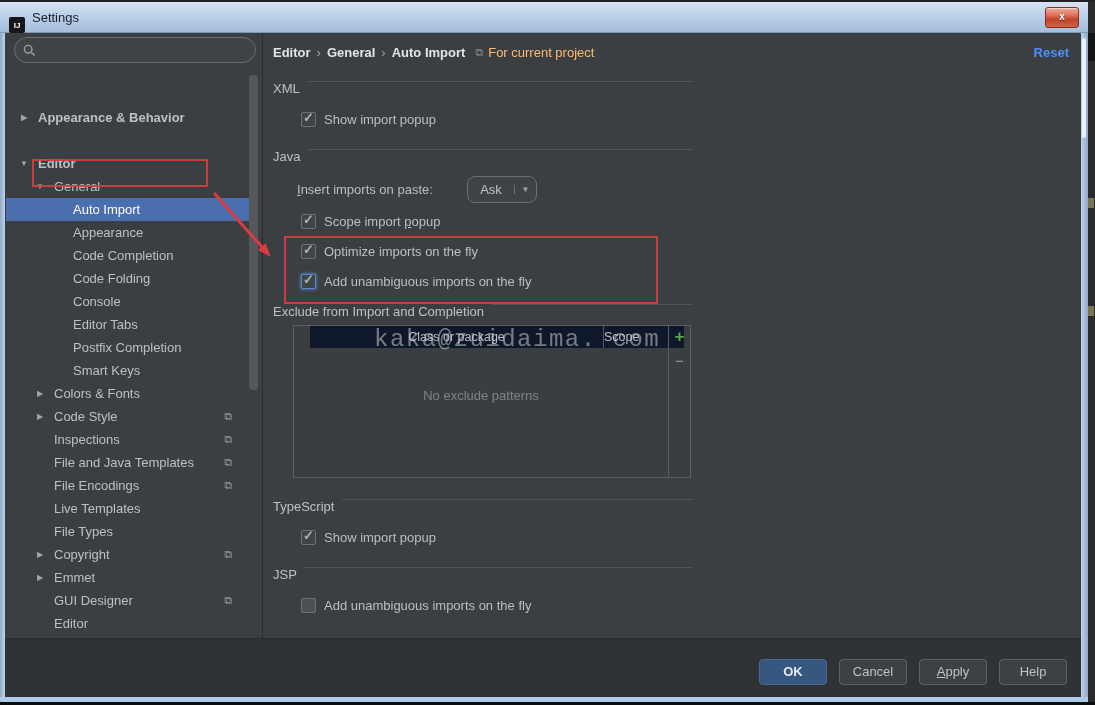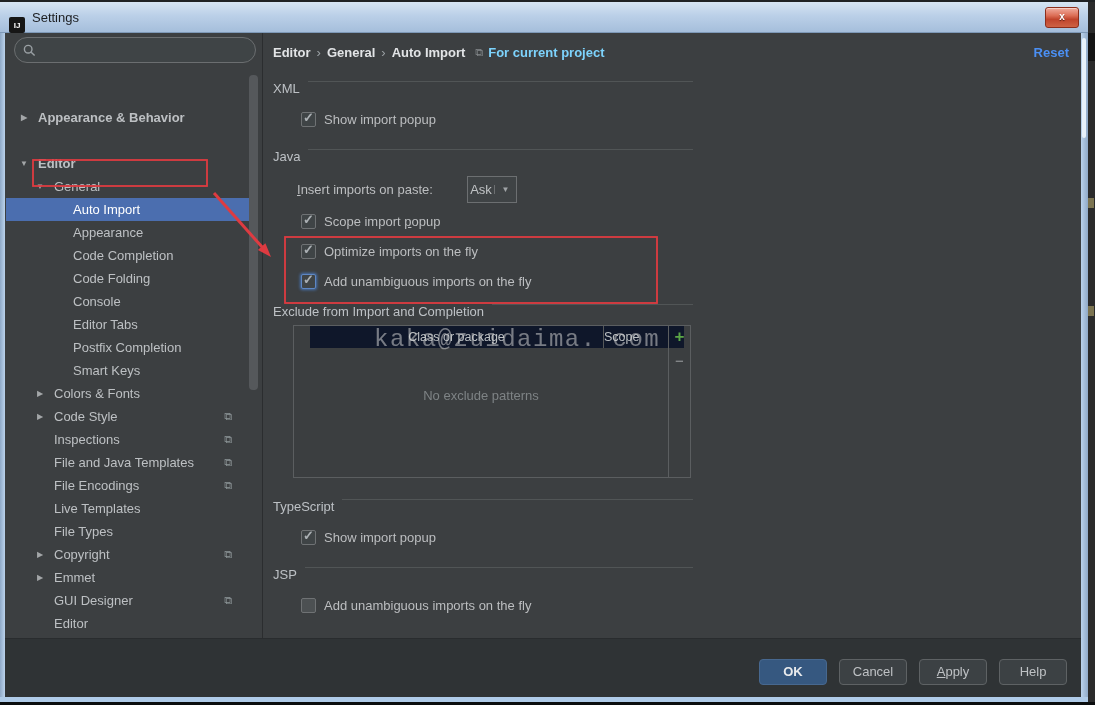--- a/index.html
+++ b/index.html
@@ -49,39 +49,39 @@
   .side-scroll { position:absolute; left:244px; top:42px; width:9px; height:315px; background:#55585B; border-radius:4px; }
   .divider { position:absolute; left:262px; top:33px; width:1px; height:605px; background:#2B2D2F; }
 
   
   .main { position:absolute; left:263px; top:33px; width:818px; height:605px; background:#3C3F41; }
   .crumbs { position:absolute; left:10px; top:8px; height:22px; display:flex; align-items:center;
     font-size:13px; font-weight:bold; color:#E2E4E6; }
   .crumbs .seg { cursor:pointer; }
   .crumbs .sep { color:#9AA0A4; font-weight:normal; margin:0 6px; }
   .crumbs .ctx-icon { color:#85898C; font-weight:normal; font-size:11px; margin:0 5px 0 10px; }
-  .crumbs .ctx { color:#7dd3fc; font-weight:bold; }
+  .crumbs .ctx { color:#fdba74; font-weight:normal; }
   .reset { position:absolute; right:12px; top:12px; color:#4B90F5; font-size:13px; font-weight:bold; cursor:pointer; }
 
   .sect { position:absolute; left:10px; width:420px; height:16px; display:flex; align-items:flex-start;
     color:#BDC1C5; font-size:13px; }
   .sect .line { flex:1; height:1px; background:#515556; margin-left:8px; }
 
   .cbrow { position:absolute; left:38px; height:20px; display:flex; align-items:center; font-size:13px; color:#BCBEC0; }
   .cb { width:15px; height:15px; border:1px solid #6F7274; background:#3F4446; border-radius:2px;
     position:relative; margin-right:8px; flex:none; cursor:pointer; }
   .cb .mark { position:absolute; left:1px; top:-3px; color:#ABB0B4; font-size:13px; font-weight:bold; }
   .cb.focus { border-color:#5E87C4; box-shadow:0 0 3px 1px rgba(74,125,196,.85); }
   .cb.off { background:#4C5052; }
   .u { text-decoration:underline; }
 
   .insert-row { position:absolute; left:34px; top:146px; height:20px; display:flex; align-items:center;
     font-size:13px; color:#BCBEC0; }
-  .combo { position:absolute; left:204px; top:143px; width:50px; height:27px; border:1px solid #6C6F71;
-    border-radius:0; display:flex; background:#3F4345; cursor:pointer;align-items:center; }
+  .combo { position:absolute; left:204px; top:143px; width:70px; height:27px; border:1px solid #6C6F71;
+    border-radius:8px; display:flex; background:#3F4345; cursor:pointer;align-items:center; }
   .combo-val { flex:1; text-align:center; line-height:25px; font-size:13px; color:#C0C3C5; }
   .combo-btn { width:22px; border-left:1px solid #6C6F71; display:flex; align-items:center;
     justify-content:center; color:#A0A4A7; font-size:8px; }
 
   .tbl { position:absolute; left:30px; top:292px; width:398px; height:153px; border:1px solid #5B5E60; background:#3B3E40; }
   .tbl-head { position:absolute; left:16px; top:0; width:374px; height:22px; background:#0f172a; display:flex; }
   .tbl-head .col1 { width:294px; border-right:1px solid #55585A; text-align:center; line-height:22px;
     font-size:12.5px; color:#BCC0C3; }
   .tbl-head .col2 { flex:1; text-align:left; line-height:22px; font-size:12.5px; color:#BCC0C3; }
   .tbl-toolbar { position:absolute; right:0; top:0; width:22px; height:151px; border-left:1px solid #5B5E60;

